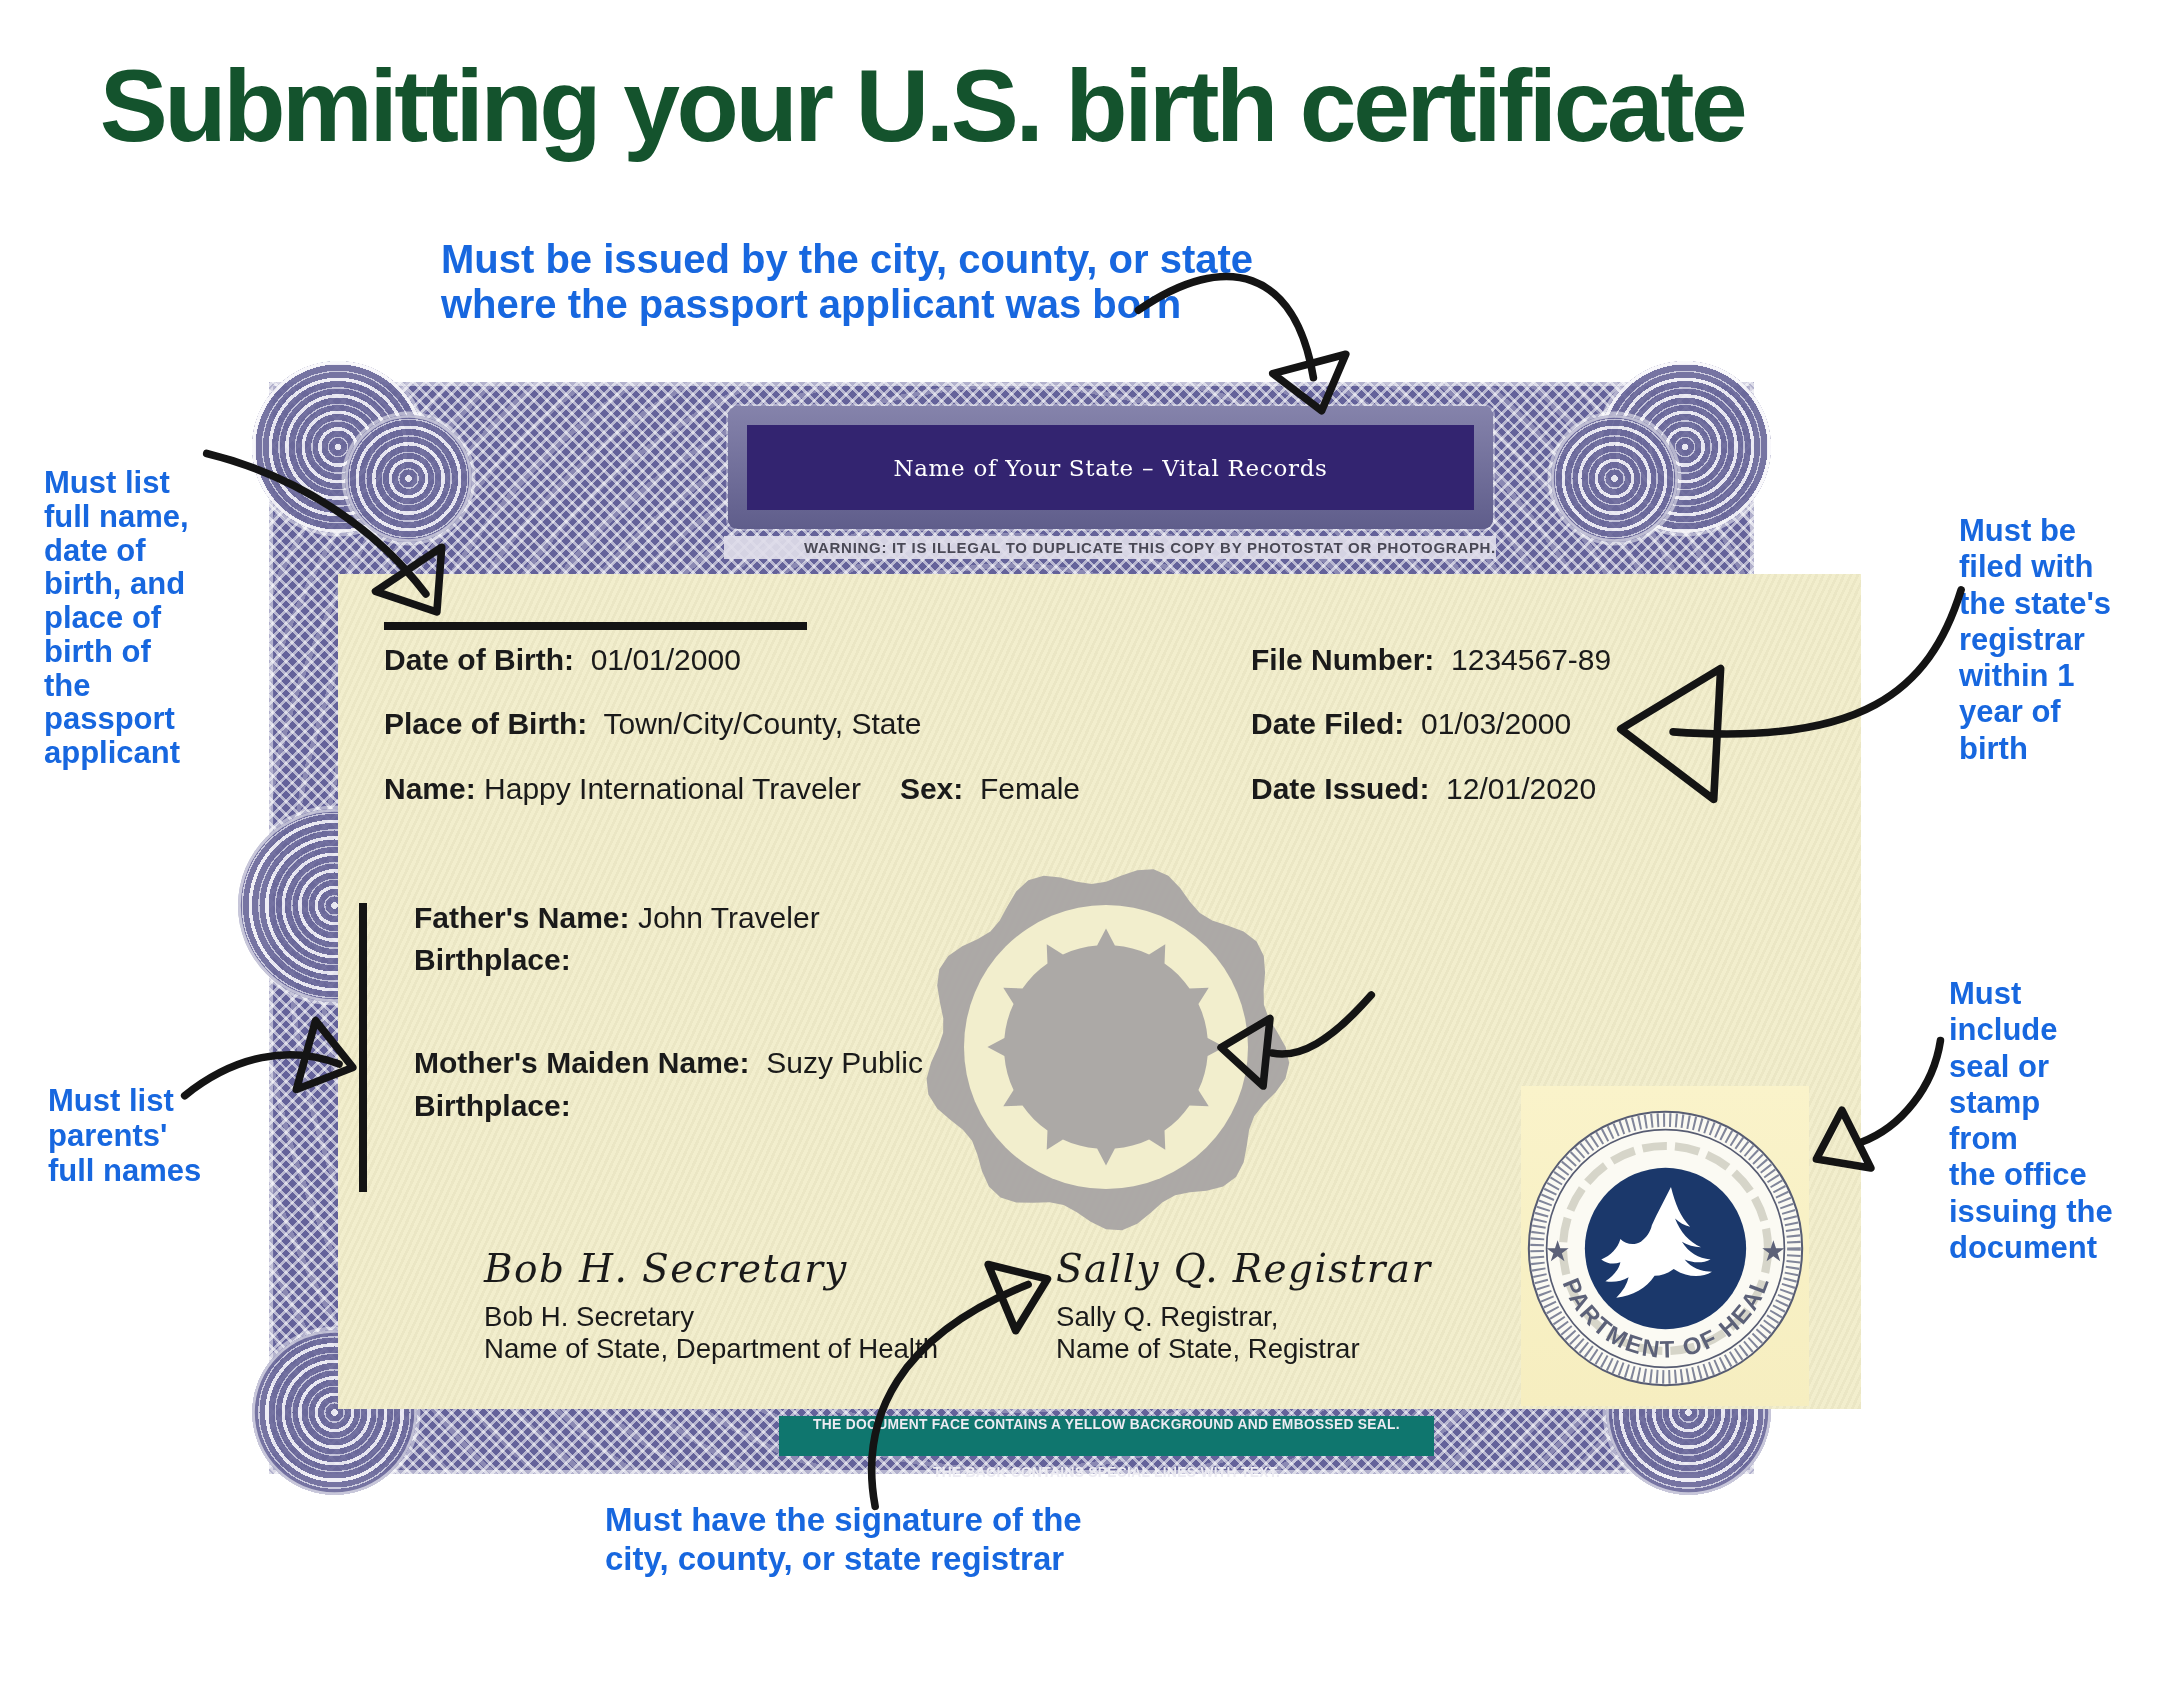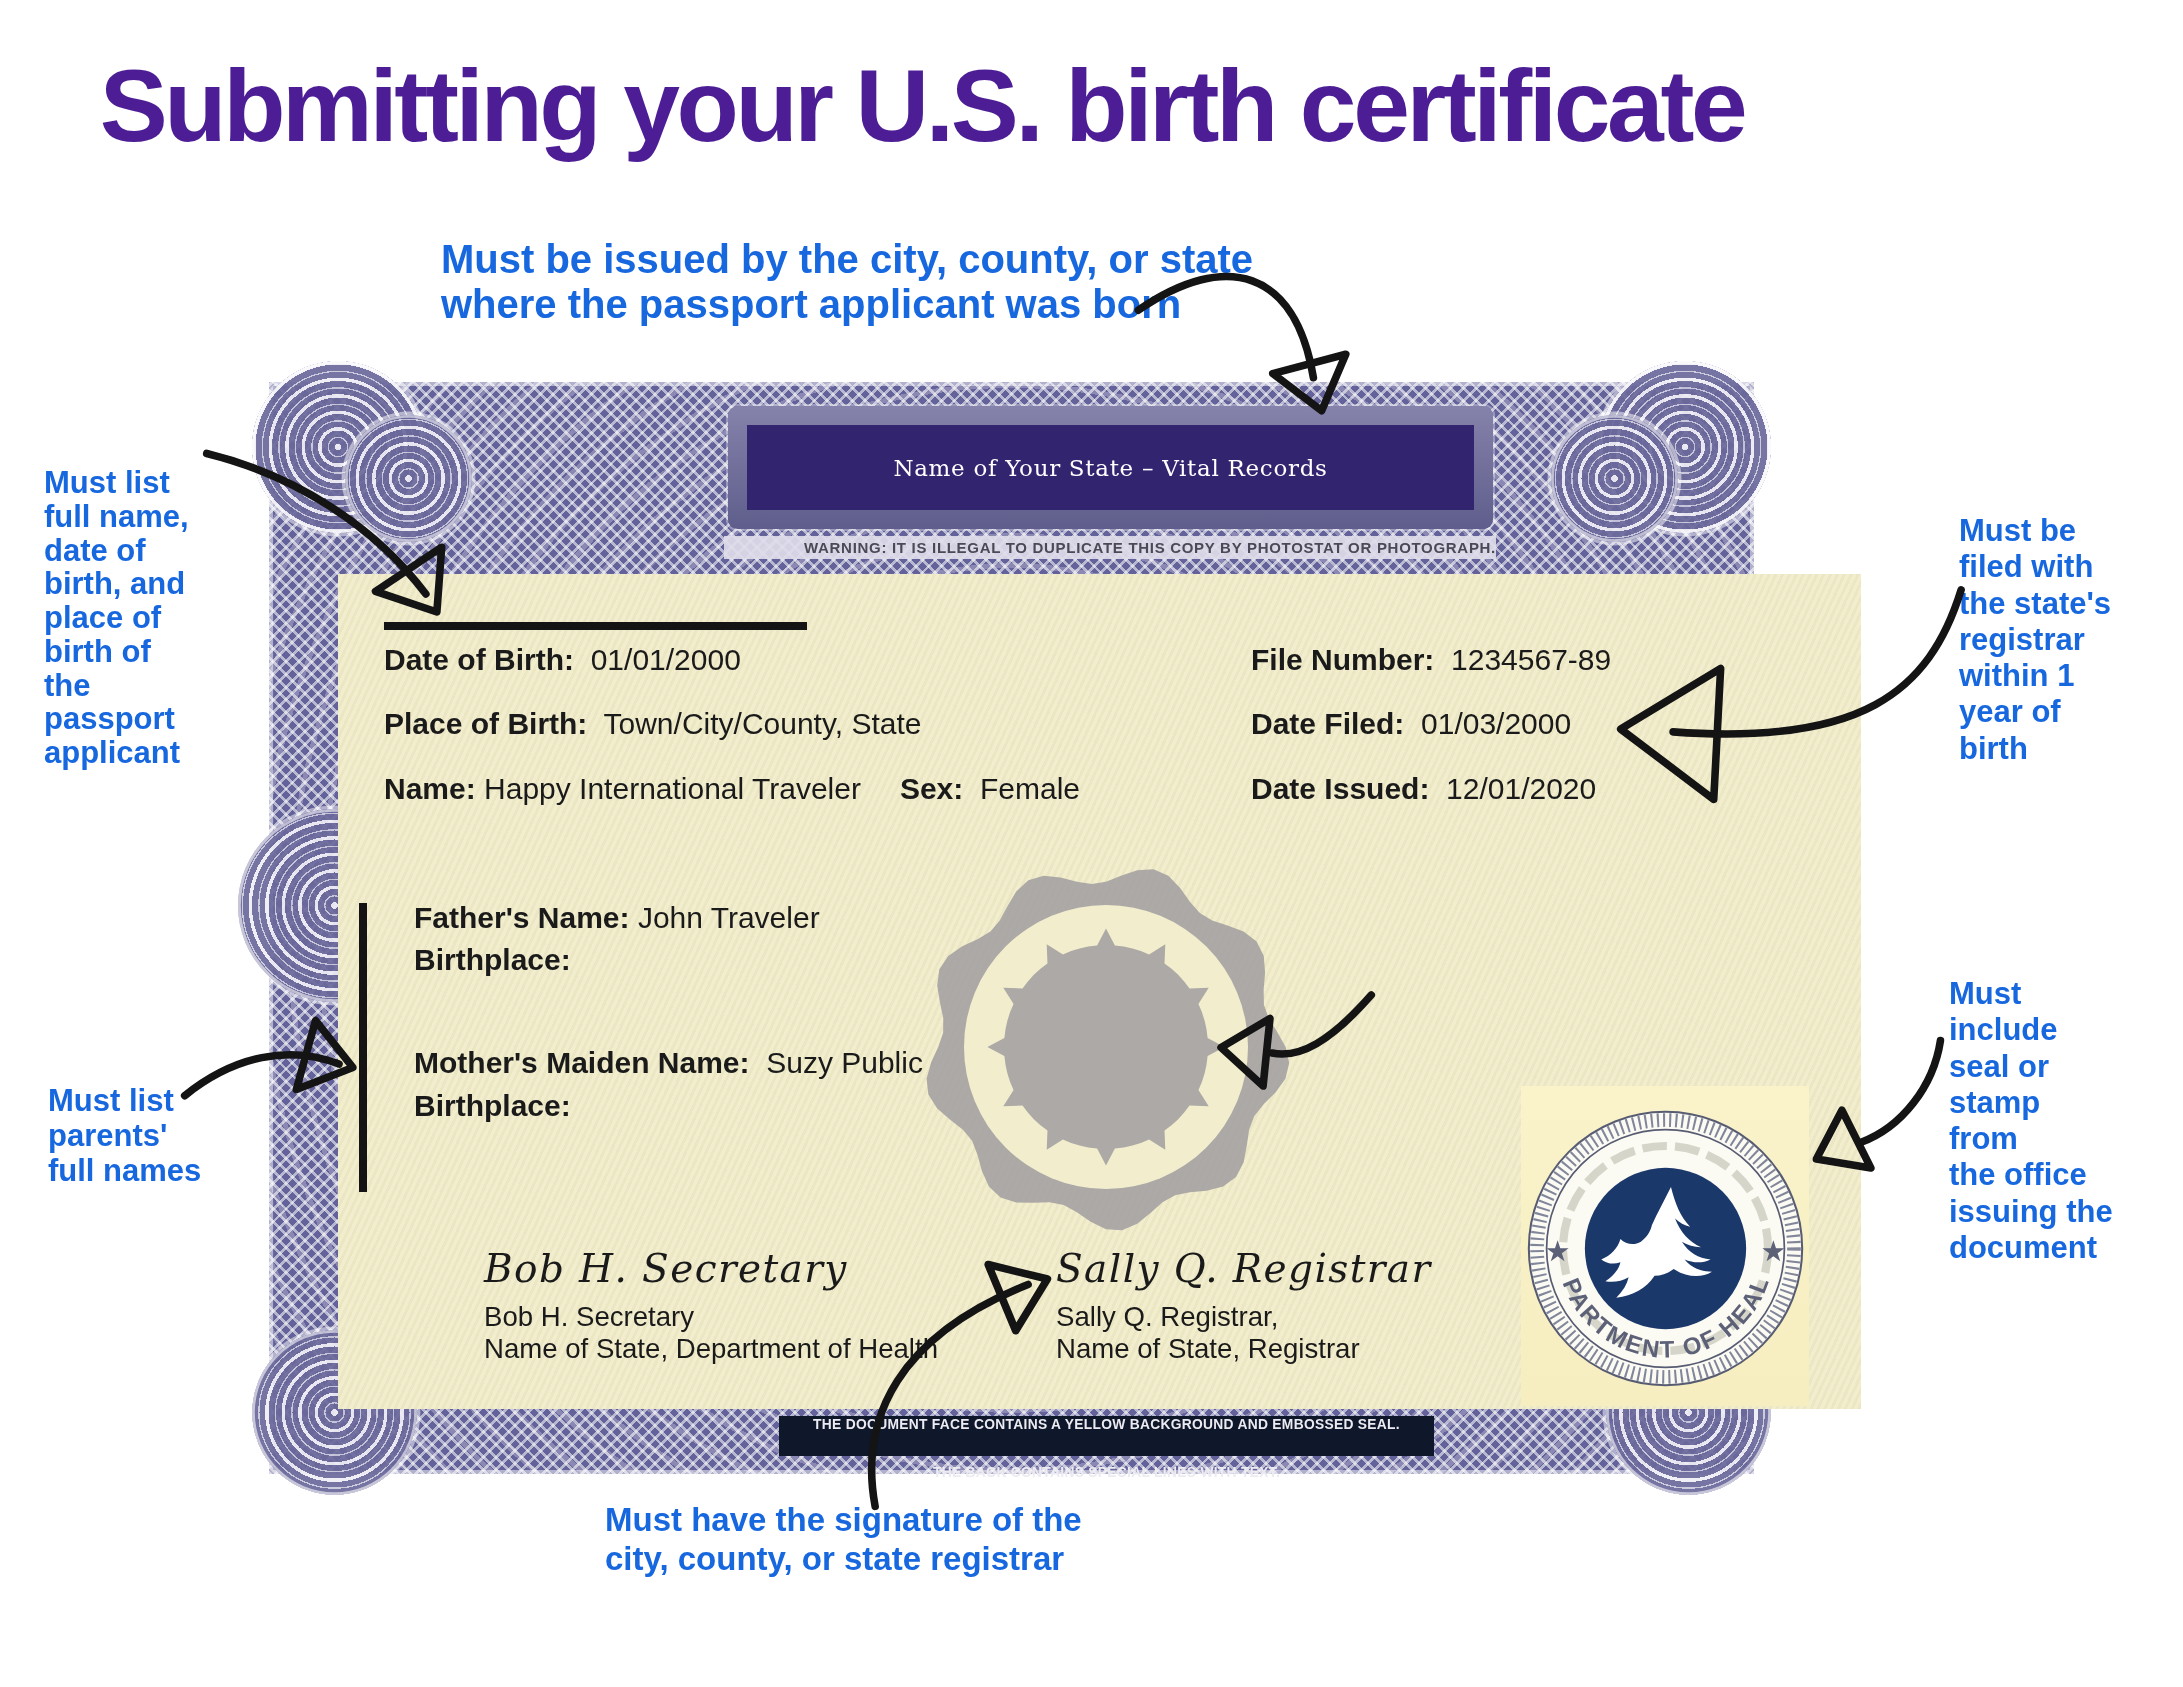--- a/index.html
+++ b/index.html
@@ -1,21 +1,21 @@
 <!DOCTYPE html>
 <html style="font-size:11px"><head>
 <meta charset="utf-8">
 <style>
   html,body{margin:0;padding:0;background:#ffffff;}
   #page{position:relative;width:2183px;height:1687px;background:#ffffff;overflow:hidden;
         font-family:"Liberation Sans",sans-serif;}
 
   
   .page-title{position:absolute;left:0;top:48px;width:1844px;text-align:center;
-    font-size:102px;font-weight:bold;letter-spacing:-3.4px;color:#4c1d95;}
+    font-size:102px;font-weight:bold;letter-spacing:-3.4px;color:#14532d;}
 
   
   .ann{position:absolute;color:#1767df;font-weight:bold;white-space:pre-line;
        font-size:31px;line-height:1.13;}
   .ann-issued{left:441px;top:237px;font-size:40px;}
   .ann-applicant{left:44px;top:466px;line-height:1.09;}
   .ann-parents{left:48px;top:1083px;}
   .ann-filed{left:1959px;top:513px;line-height:1.17;}
   .ann-watermark{left:1370px;top:917px;font-size:32px;line-height:1.2;}
   .ann-seal{left:1949px;top:976px;line-height:1.17;}
@@ -76,21 +76,21 @@
   .sealpatch{position:absolute;left:1183px;top:512px;width:288px;height:320px;
     background:linear-gradient(#faf3ca,#f6eec0);}
   .sealpatch svg{position:absolute;left:0.7px;top:19.3px;}
 
   .sig{position:absolute;top:672px;color:#1a1a1a;}
   .sig-left{left:146px;} .sig-right{left:718px;}
   .sig-script{font-family:"DejaVu Serif",serif;font-style:italic;font-size:39px;letter-spacing:1.4px;}
   .sig-name{font-size:27.6px;margin-top:9.6px;line-height:1.18;}
   .sig-org{font-size:27.6px;line-height:1.18;}
 
-  .footer-box{position:absolute;left:510px;top:1034px;width:655px;height:40px;background:#0f172a;
+  .footer-box{position:absolute;left:510px;top:1034px;width:655px;height:40px;background:#0f766e;
     color:#ecebf2;text-align:center;font-size:13.8px;font-weight:bold;letter-spacing:0.3px;
     display:flex;flex-direction:column;justify-content:space-between;line-height:1.3;gap:30px;}
 
   
   .arrows{position:absolute;left:0;top:0;pointer-events:none;}
   .arrows path{fill:none;stroke:#141414;stroke-width:11px;stroke-linecap:round;stroke-linejoin:round;}
 </style>
 </head>
 <body>
 

